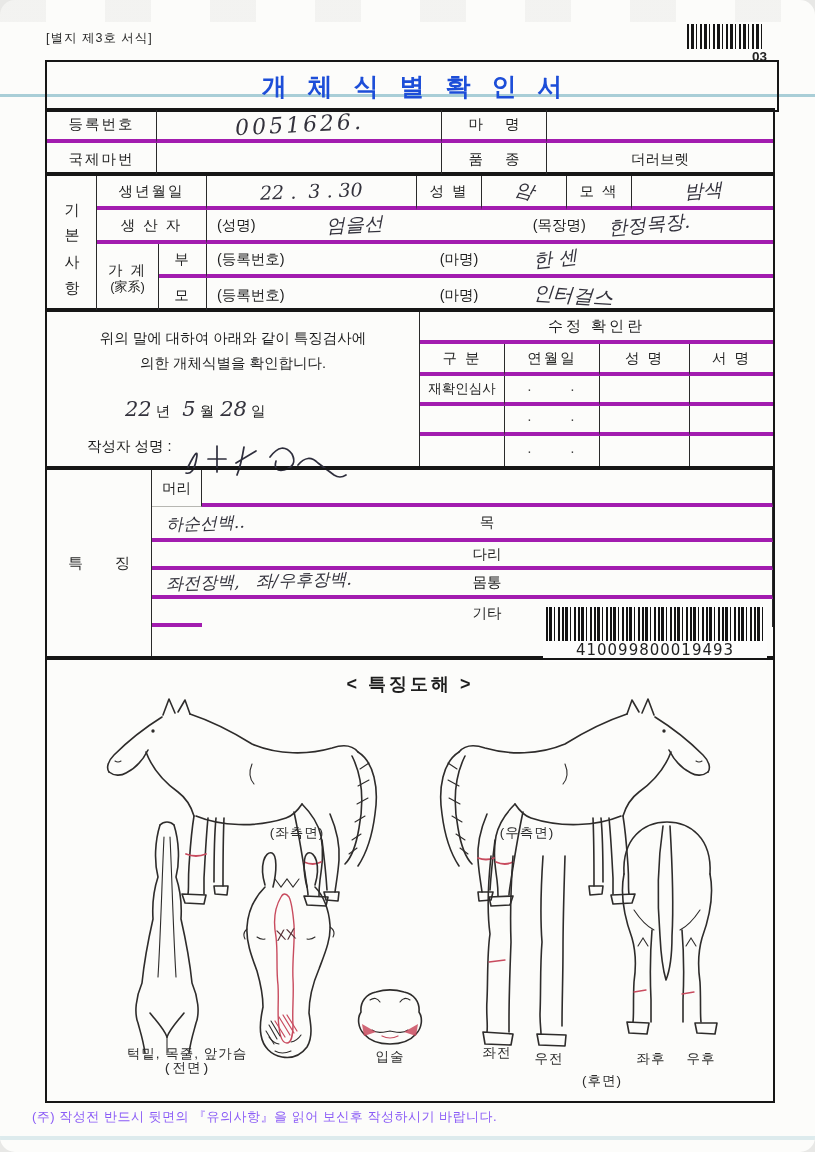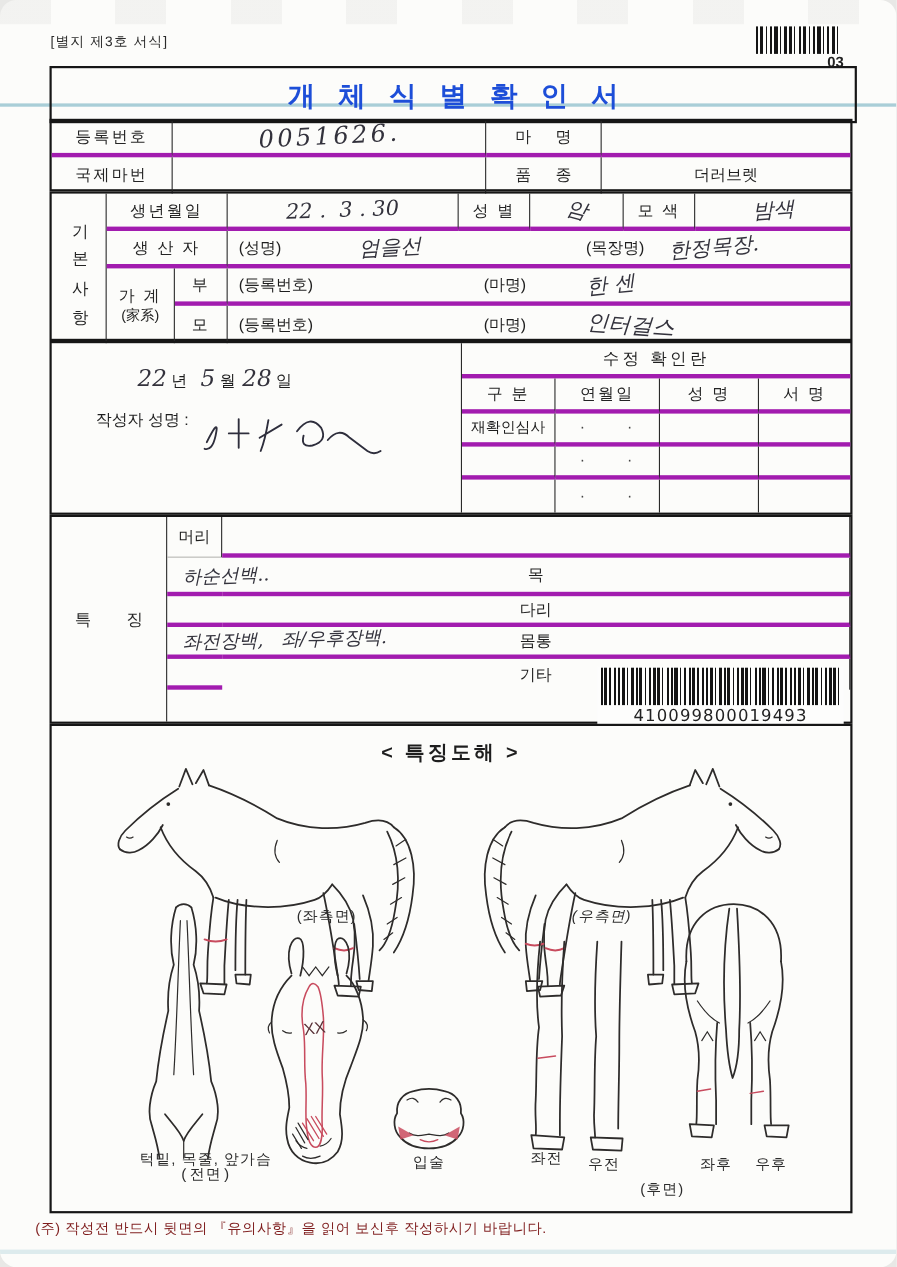--- a/index.html
+++ b/index.html
@@ -30,21 +30,21 @@
   .hw{font-family:"DejaVu Serif","Liberation Serif",serif;font-style:italic;color:#33323c;white-space:pre;}
   .vert{writing-mode:vertical-rl;text-orientation:upright;letter-spacing:11px;font-size:15px;color:#242424;}
   .lightbot{border-bottom:1px solid #b7b7b2;}
   .dots{white-space:pre;letter-spacing:2px;color:#444;}
   .diaglabel{font-size:13.5px;color:#2d2d2d;text-align:center;letter-spacing:1px;}
   svg{display:block;}
   .ink{stroke:#2e2c2b;stroke-width:1.6;fill:none;stroke-linecap:round;stroke-linejoin:round;}
   .ink-thin{stroke:#2e2c2b;stroke-width:1.1;fill:none;stroke-linecap:round;}
   .redmark{stroke:#c84b5e;stroke-width:1.8;fill:none;stroke-linecap:round;}
   .redfill{fill:#c94b5e;opacity:.85;stroke:none;}
-  .footer{left:32px;top:1108px;font-size:13px;letter-spacing:.5px;color:#7f1d1d;}
+  .footer{left:32px;top:1108px;font-size:13px;letter-spacing:.5px;color:#8b5cf6;}
 </style>
 </head>
 <body>
 
 <div id="page">
 
   <div class="abs streaks"></div>
   <div class="abs tealline"></div>
   <div class="abs tealline2"></div>
 
@@ -105,20 +105,24 @@
     <div class="cell ctr lbl bot">모</div>
     <div class="cell last bot" style="grid-column:4/9;padding:0 10px;">
       <span>(등록번호)</span>
       <span style="margin-left:155px;">(마명)</span>
       <span class="hw" style="font-size:20px;margin-left:55px;transform:rotate(4deg);">인터걸스</span>
     </div>
   </div>
 
   <div class="abs" style="left:45px;top:310px;width:730px;height:158px;border:2px solid #161616;box-sizing:border-box;display:flex;">
     <div style="width:375px;border-right:1px solid #2a2a2a;box-sizing:border-box;position:relative;">
+      <div style="text-align:center;margin-top:14px;font-size:14.5px;line-height:1.75;">
+        <div>위의 말에 대하여 아래와 같이 특징검사에</div>
+        <div>의한 개체식별을 확인합니다.</div>
+      </div>
       <div style="margin:20px 0 0 78px;font-size:14.5px;">
         <span class="hw" style="font-size:21px;">22</span>
         <span>년</span>
         <span class="hw" style="font-size:21px;margin-left:8px;">5</span>
         <span>월</span>
         <span class="hw" style="font-size:21px;margin-left:2px;">28</span>
         <span>일</span>
       </div>
       <div style="margin:16px 0 0 40px;font-size:14.5px;display:flex;align-items:flex-start;">
         <span>작성자 성명 :</span>
@@ -226,21 +230,21 @@
       <path class="redmark" d="M214,168 q9,4 17,0"></path>
     </svg>
 
     <svg class="abs" style="left:370px;top:34px;" width="310" height="215" viewBox="0 0 310 215">
       <use href="#horseSide" transform="translate(310,0) scale(-1,1)"></use>
       <path class="redmark" d="M79,168 q9,4 17,0"></path>
       <path class="redmark" d="M61,164 q8,3 16,0"></path>
     </svg>
 
     <div class="abs diaglabel" style="left:205px;top:164px;width:90px;">(좌측면)</div>
-    <div class="abs diaglabel" style="left:455px;top:164px;width:90px;font-style:italic;">(우측면)</div>
+    <div class="abs diaglabel" style="left:435px;top:164px;width:90px;">(우측면)</div>
 
     <svg class="abs" style="left:73px;top:157px;" width="95" height="240" viewBox="0 0 95 240">
       <path class="ink" d="M40,8 C44,4 50,4 54,8"></path>
       <path class="ink" d="M40,8 C35,24 34,44 38,60 C34,72 32,86 33,102 C28,124 24,146 22,166 C16,180 14,196 18,206 C20,214 23,222 25,236"></path>
       <path class="ink" d="M54,8 C59,24 60,44 56,60 C60,72 62,86 61,102 C66,124 70,146 72,166 C78,180 80,196 76,206 C74,214 71,222 69,236"></path>
       <path class="ink-thin" d="M44,20 C42,60 41,110 38,160"></path>
       <path class="ink-thin" d="M50,20 C52,60 53,110 56,160"></path>
       <path class="ink" d="M30,196 C38,206 44,212 47,220"></path>
       <path class="ink" d="M64,196 C56,206 50,212 47,220"></path>
       <path class="ink-thin" d="M47,220 L47,236"></path>

